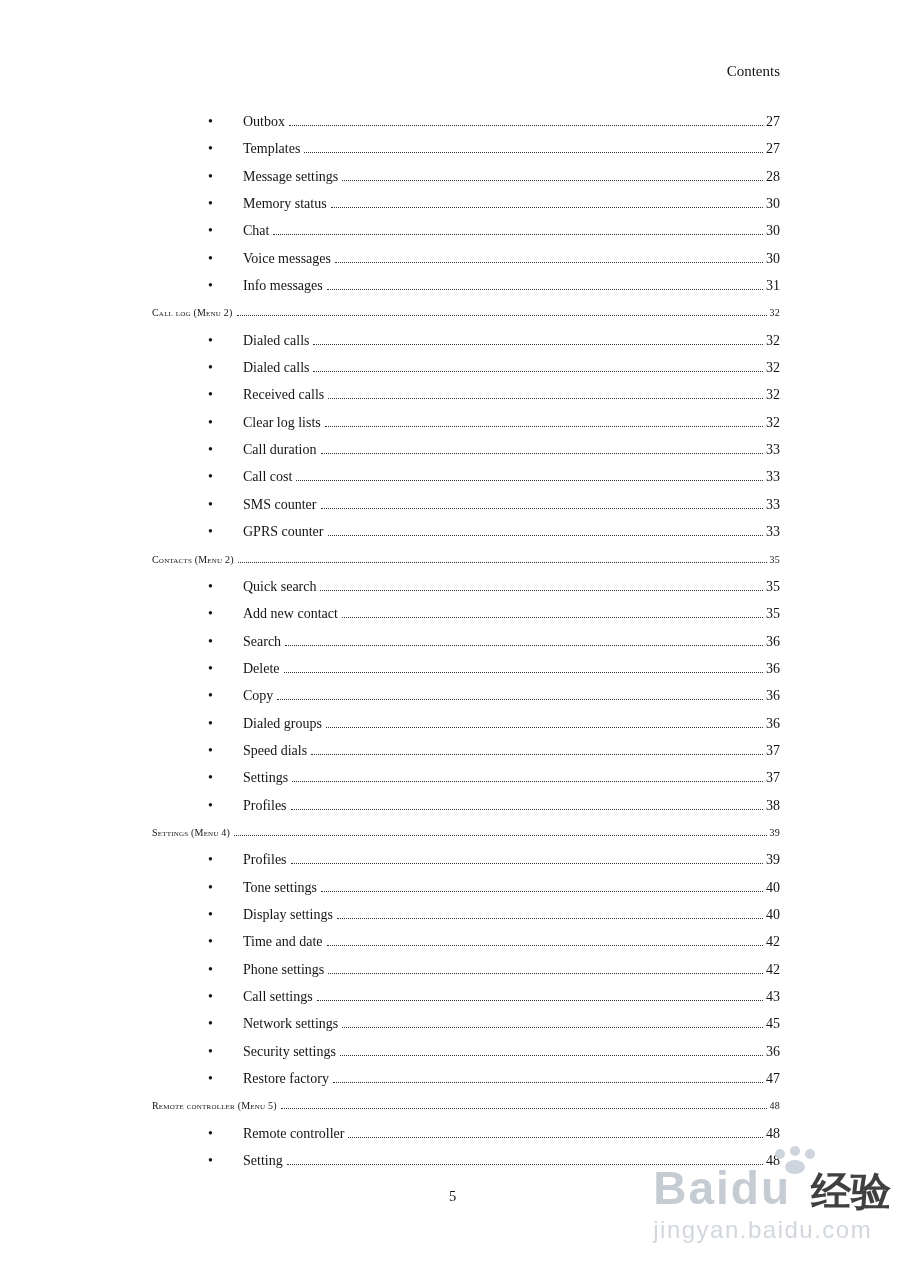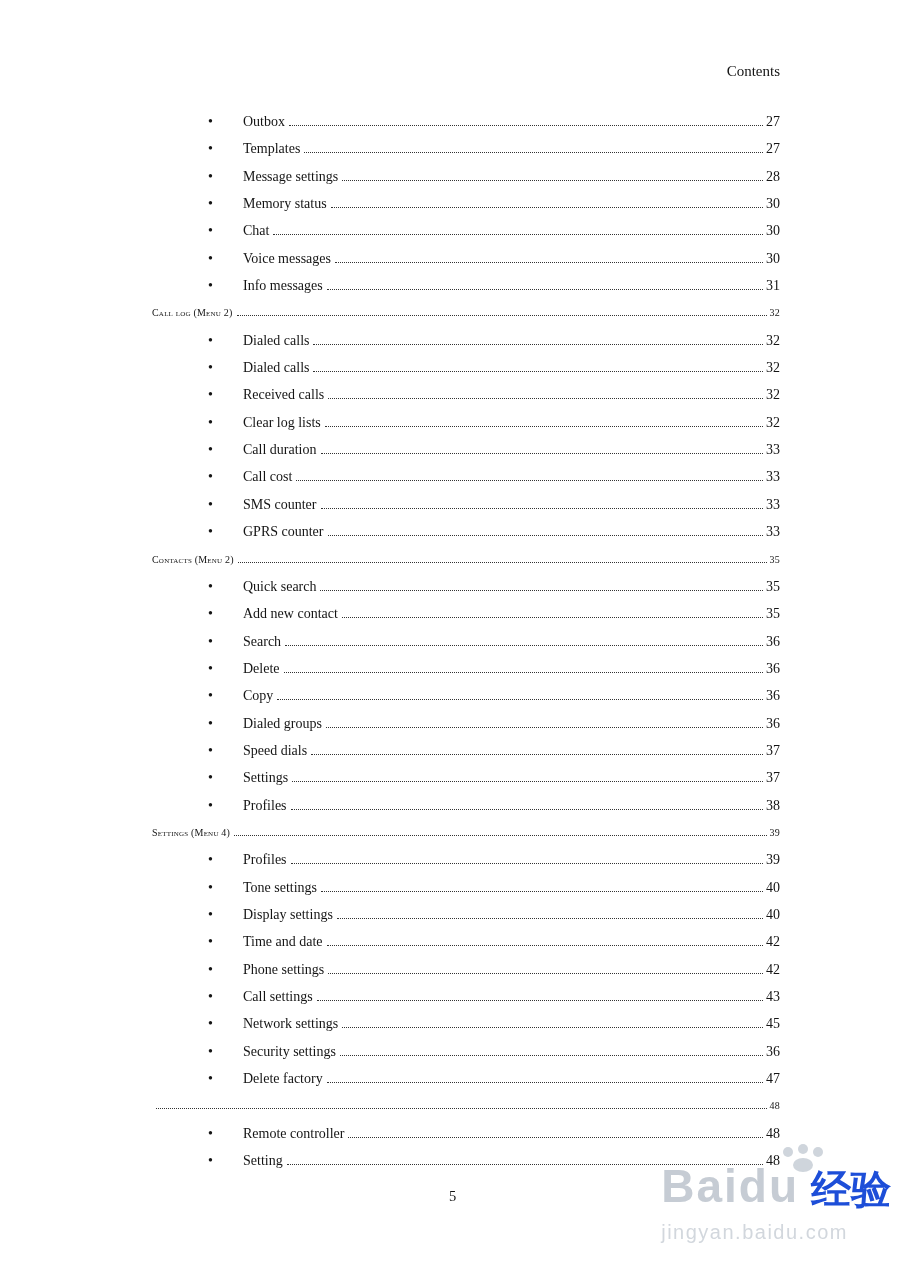--- a/index.html
+++ b/index.html
@@ -80,34 +80,34 @@
   .wm-brand {
     font-size: 46px;
     font-weight: bold;
     color: #c6ccd4;
     letter-spacing: 2px;
     line-height: 1;
   }
   .wm-cn {
     font-size: 40px;
     font-weight: bold;
-    color: #1d4ed8;
-    margin-left: 12px;
+    color: #404040;
+    margin-left: 20px;
     line-height: 1;
   }
   .paw-icon {
     position: absolute;
     top: -20px;
     left: 118px;
   }
   .wm-url {
-    font-size: 20px;
+    font-size: 24px;
     color: #d2d7dd;
     letter-spacing: 1.5px;
-    margin-top: 12px;
+    margin-top: 5px;
   }
 </style>
 </head>
 <body>
 
 <div class="page">
 
   <div class="header">
     <span>Contents</span>
   </div>
@@ -318,26 +318,27 @@
       <span class="page-num">45</span>
     </div>
       <div class="row item">
       <span class="bullet">•</span>
       <span class="label">Security settings</span>
       <span class="leader"></span>
       <span class="page-num">36</span>
     </div>
       <div class="row item">
       <span class="bullet">•</span>
-      <span class="label">Delete factory</span>
+      <span class="label">Restore factory</span>
       <span class="leader"></span>
       <span class="page-num">47</span>
     </div>
       <div class="row section">
 
+      <span class="label">Remote controller (Menu 5)</span>
       <span class="leader"></span>
       <span class="page-num">48</span>
     </div>
       <div class="row item">
       <span class="bullet">•</span>
       <span class="label">Remote controller</span>
       <span class="leader"></span>
       <span class="page-num">48</span>
     </div>
       <div class="row item">

